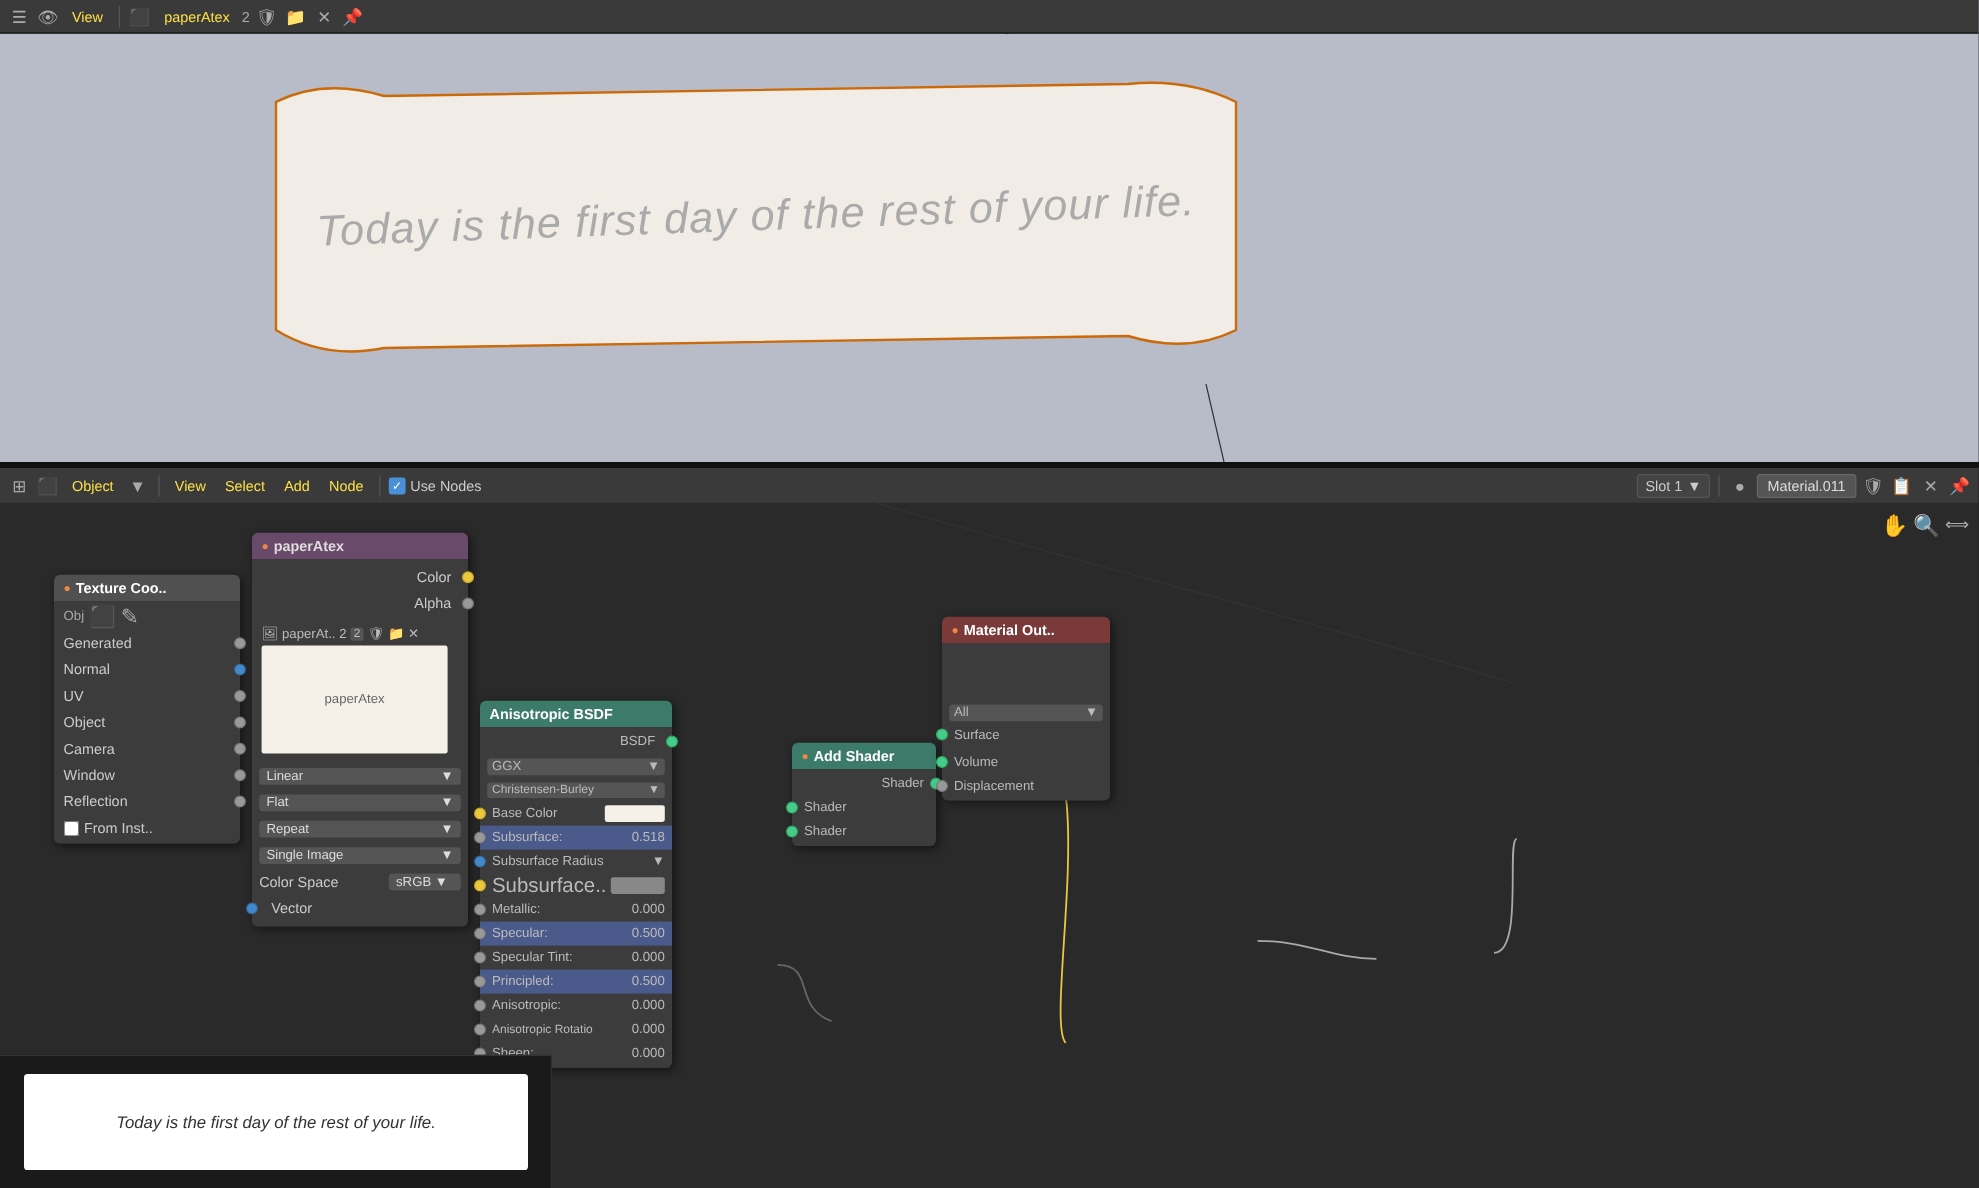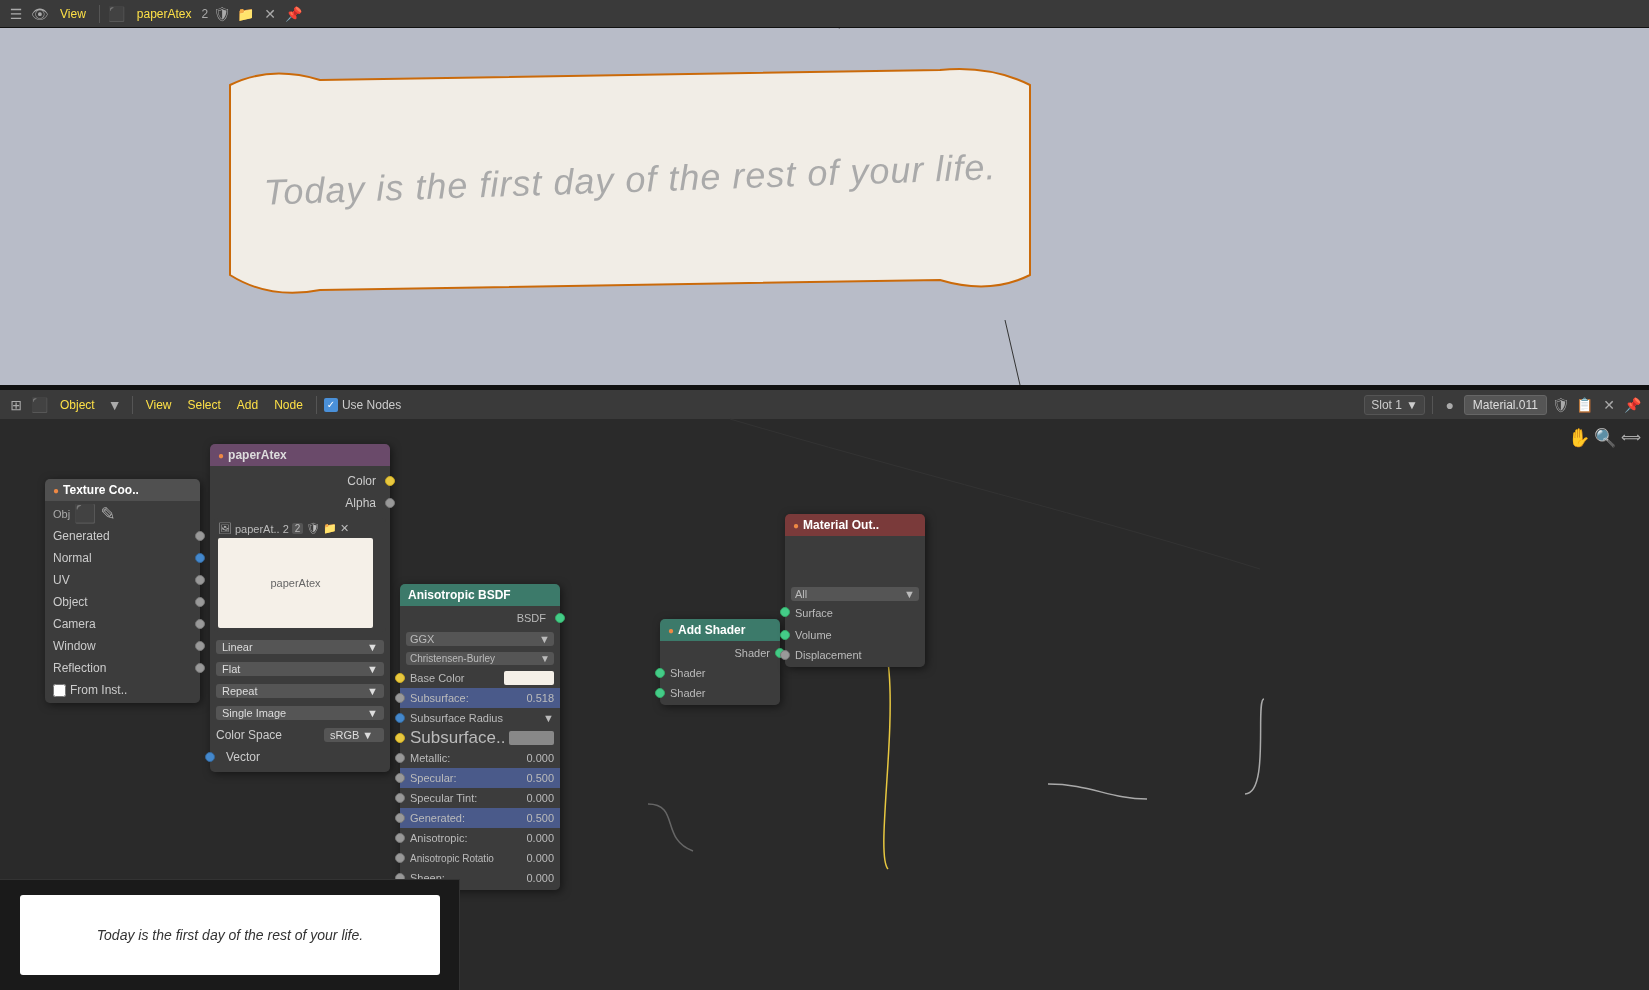--- a/index.html
+++ b/index.html
@@ -624,21 +624,21 @@
         </div>
 
         <div style="display:flex;align-items:center;padding:2px 6px;font-size:11px;color:#bbb;height:20px;position:relative;">
           <div class="socket socket-grey" style="position:absolute;left:-5px;width:10px;height:10px;"></div>
           <span style="padding-left:4px;flex:1;">Specular Tint:</span>
           <span>0.000</span>
         </div>
 
         <div style="display:flex;align-items:center;padding:2px 6px;font-size:11px;color:#bbb;height:20px;position:relative;background:#4a5a8a;">
           <div class="socket socket-grey" style="position:absolute;left:-5px;width:10px;height:10px;"></div>
-          <span style="padding-left:4px;flex:1;">Generated:</span>
+          <span style="padding-left:4px;flex:1;">Principled:</span>
           <span>0.500</span>
         </div>
 
         <div style="display:flex;align-items:center;padding:2px 6px;font-size:11px;color:#bbb;height:20px;position:relative;">
           <div class="socket socket-grey" style="position:absolute;left:-5px;width:10px;height:10px;"></div>
           <span style="padding-left:4px;flex:1;">Anisotropic:</span>
           <span>0.000</span>
         </div>
 
         <div style="display:flex;align-items:center;padding:2px 6px;font-size:11px;color:#bbb;height:20px;position:relative;">

